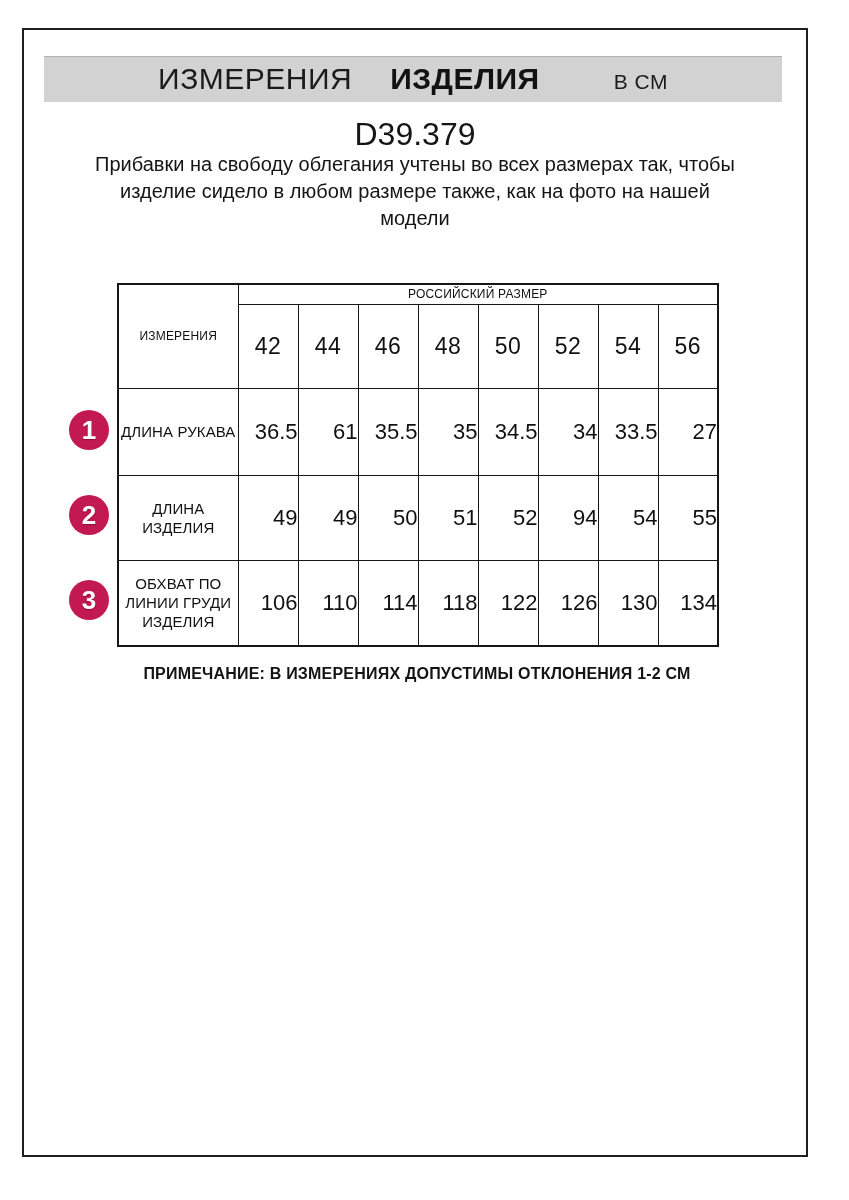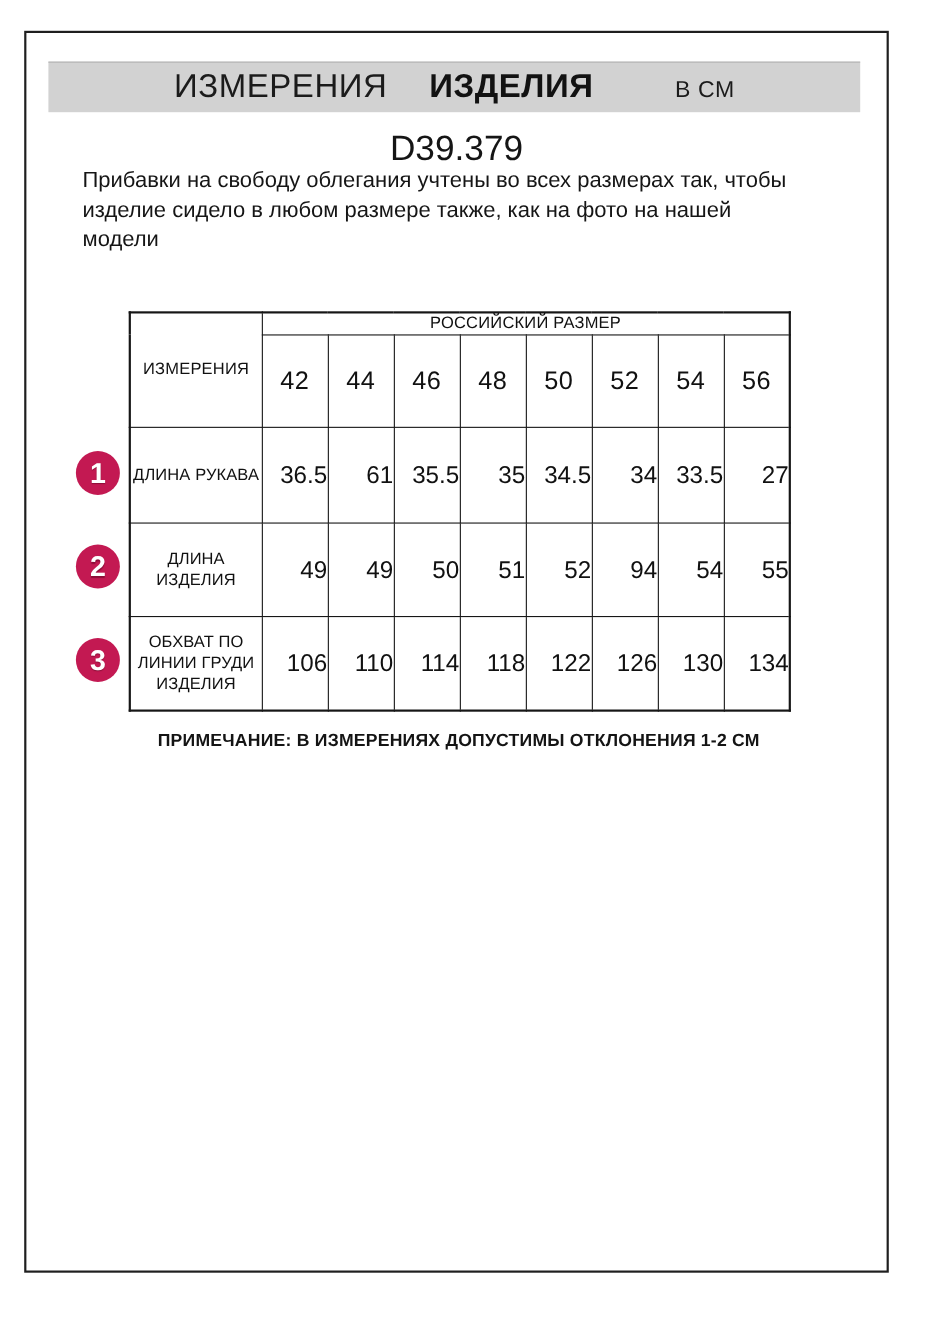--- a/index.html
+++ b/index.html
@@ -49,20 +49,21 @@
     margin-top: 18px;
     text-align: center;
     font-size: 32px;
     line-height: 28px;
     font-weight: 400;
     color: #151515;
   }
   .fit-description {
     width: 680px;
     margin: 3px auto 0;
+    text-align: center;
     font-size: 20px;
     line-height: 27px;
     white-space: pre-line;
     color: #151515;
   }
   .table-zone {
     position: relative;
     margin: 51px 0 0 93px;
     width: 600px;
   }
@@ -73,21 +74,21 @@
     border: 2px solid #161616;
   }
   table.size-table td, table.size-table th {
     border: 1.5px solid #161616;
     text-align: center;
     vertical-align: middle;
     padding: 0;
     font-weight: 400;
   }
   .measure-col-header { font-size: 16px; letter-spacing: 0.3px; }
-  .group-header-row td { height: 20px; font-size: 15px; line-height: 18px; letter-spacing: 0.2px; }
+  .group-header-row td { height: 20px; font-size: 12px; line-height: 18px; letter-spacing: 0.2px; }
   .size-header-row td { height: 84px; font-size: 23px; font-weight: 700; letter-spacing: 0.5px; }
   .data-row td.value-cell { font-size: 22px; text-align: right; }
   .data-row td.row-label { font-size: 15px; line-height: 19px; white-space: pre-line; letter-spacing: 0.1px; }
   .data-row-1 td { height: 87px; }
   .data-row-2 td { height: 85px; }
   .data-row-3 td { height: 86px; }
   .num-badge {
     position: absolute;
     left: -48px;
     width: 40px; height: 40px;

